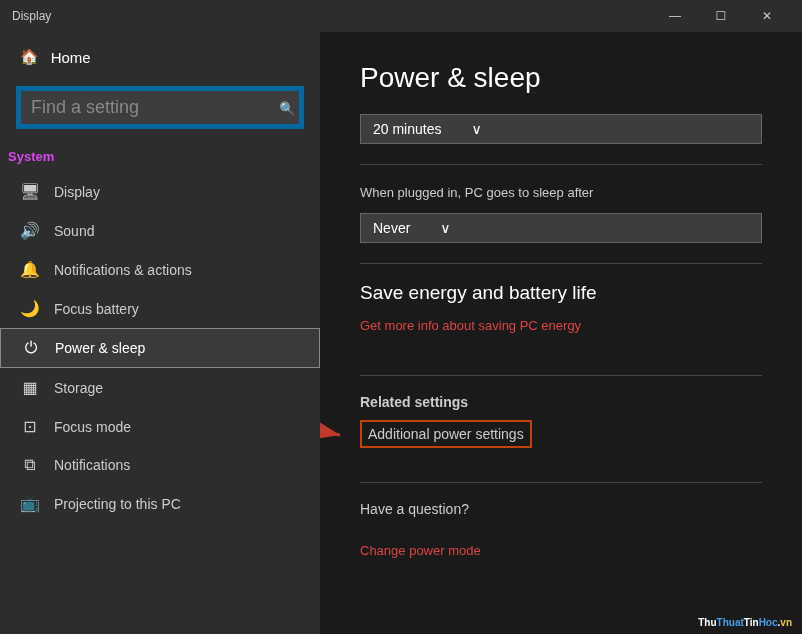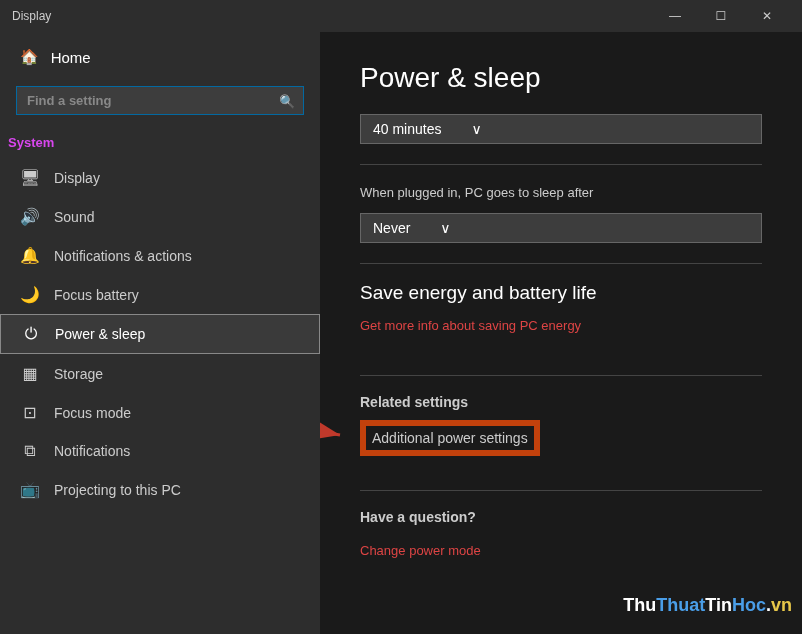--- a/index.html
+++ b/index.html
@@ -70,26 +70,25 @@
       font-size: 15px;
       color: #fff;
     }
     .sidebar-search {
       margin: 4px 16px 12px 16px;
       position: relative;
     }
     .sidebar-search input {
       width: 100%;
       background: #3d3d3d;
-      border: 1px solid #0369a1;
+      border: 5px solid #0369a1;
       color: #ccc;
       padding: 6px 30px 6px 10px;
-      font-size: 13px;
+      font-size: 18px;
       outline: none;
-      font-weight: bold;
     }
     .sidebar-search input::placeholder { color: #888; }
     .sidebar-search .search-icon {
       position: absolute;
       right: 8px;
       top: 50%;
       transform: translateY(-50%);
       color: #888;
       font-size: 13px;
     }
@@ -173,46 +172,46 @@
       color: #ccc;
       margin-bottom: 10px;
     }
     .related-link {
       color: #ccc;
       font-size: 14px;
       cursor: pointer;
       text-decoration: none;
       display: inline-block;
       padding: 4px 6px;
-      border: 6px solid #c2410c;
+      border: 2px solid #c2410c;
       margin-bottom: 16px;
     }
     .have-question {
       font-size: 14px;
-      font-weight: 700;
-      color: #ccc;
-      margin-bottom: 16px;
+      font-weight: 400;
+      color: #ccc;
+      margin-bottom: 24px;
     }
     .change-power-link {
       color: #d44;
       font-size: 13px;
       cursor: pointer;
     }
     .divider {
       border: none;
       border-top: 1px solid #444;
       margin: 18px 0;
     }
 
     
     .watermark {
       position: fixed;
-      bottom: 18px;
+      bottom: 6px;
       right: 10px;
-      font-size: 18px;
+      font-size: 10px;
       font-weight: bold;
     }
     .watermark-thu { color: #fff; }
     .watermark-thuat { color: #4a9ee8; }
     .watermark-tin { color: #fff; }
     .watermark-hoc { color: #4a9ee8; }
     .watermark-dot { color: #fff; }
     .watermark-vn { color: #e8c84a; }
   </style>
 </head>
@@ -276,21 +275,21 @@
       <span class="item-icon">📺</span>
       <span>Projecting to this PC</span>
     </div>
   </div>
 
   <div class="content">
     <div class="content-title">Power &amp; sleep</div>
 
     
     <div class="dropdown-btn">
-      <span>40 minutes</span>
+      <span>20 minutes</span>
       <span>∨</span>
     </div>
 
     <hr class="divider">
 
     
     <div class="section-desc">When plugged in, PC goes to sleep after</div>
     <div class="dropdown-btn">
       <span>Never</span>
       <span>∨</span>

